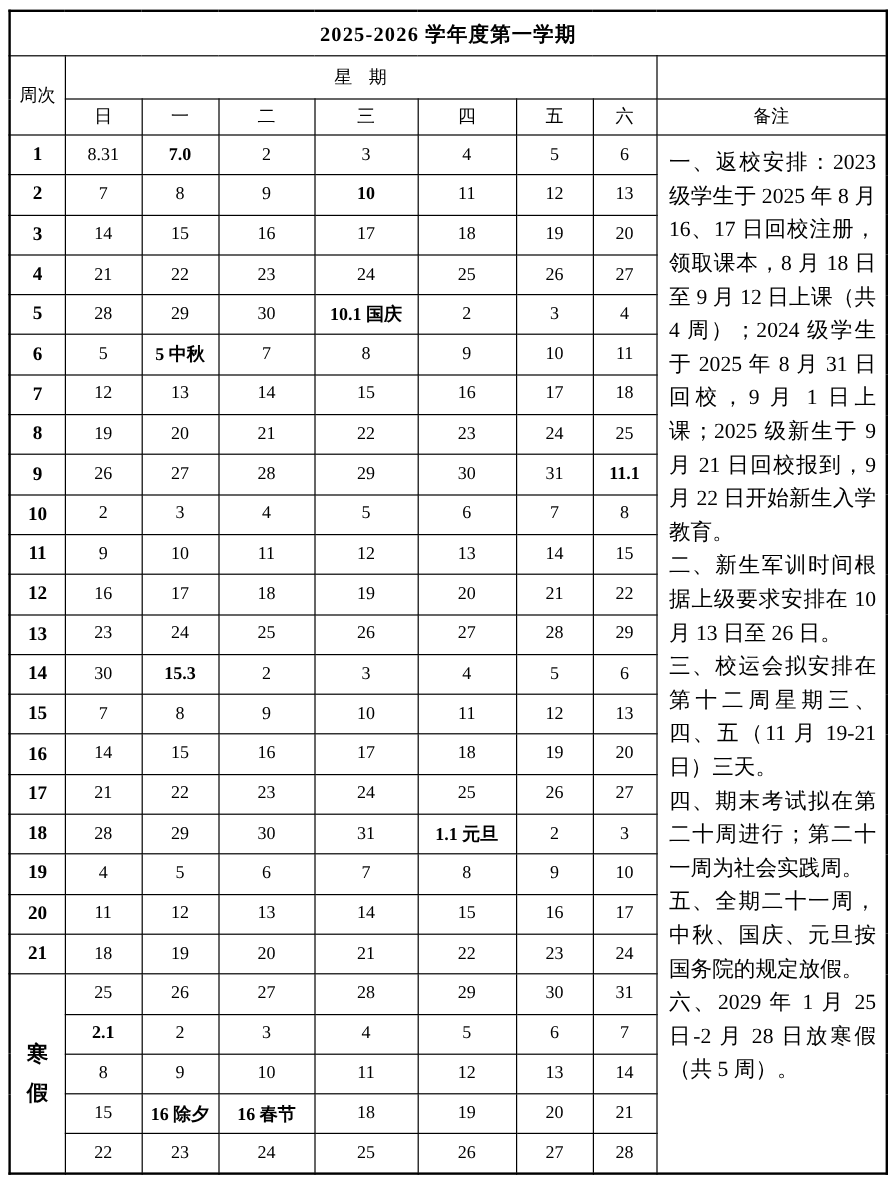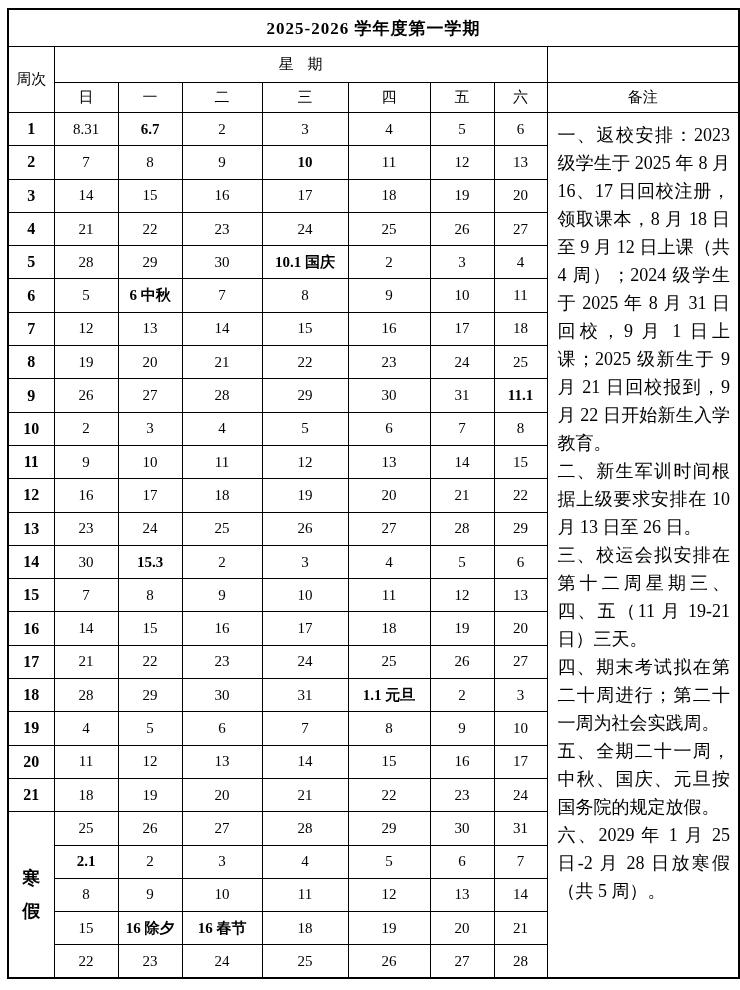--- a/index.html
+++ b/index.html
@@ -94,21 +94,21 @@
       <th data-name="weekday-thu">四</th>
       <th data-name="weekday-fri">五</th>
       <th data-name="weekday-sat">六</th>
       <th data-name="notes-header">备注</th>
     </tr>
   </thead>
   <tbody data-name="calendar-body">
       <tr data-name="week-row">
         <th data-name="week-number">1</th>
         <td data-name="date-cell">8.31</td>
-        <td class="bold" data-name="date-cell">6.7</td>
+        <td class="bold" data-name="date-cell">7.0</td>
         <td data-name="date-cell">2</td>
         <td data-name="date-cell">3</td>
         <td data-name="date-cell">4</td>
         <td data-name="date-cell">5</td>
         <td data-name="date-cell">6</td>
         <td class="notes-cell" rowspan="26" data-name="notes-cell">
           <p data-name="notes-paragraph">一、返校安排：2023 级学生于 2025 年 8 月 16、17 日回校注册，领取课本，8 月 18 日至 9 月 12 日上课（共 4 周）；2024 级学生于 2025 年 8 月 31 日回校，9 月 1 日上课；2025 级新生于 9 月 21 日回校报到，9 月 22 日开始新生入学教育。</p>
           <p data-name="notes-paragraph">二、新生军训时间根据上级要求安排在 10 月 13 日至 26 日。</p>
           <p data-name="notes-paragraph">三、校运会拟安排在第十二周星期三、四、五（11 月 19-21 日）三天。</p>
           <p data-name="notes-paragraph">四、期末考试拟在第二十周进行；第二十一周为社会实践周。</p>
@@ -152,21 +152,21 @@
         <td data-name="date-cell">29</td>
         <td data-name="date-cell">30</td>
         <td class="bold" data-name="date-cell">10.1 国庆</td>
         <td data-name="date-cell">2</td>
         <td data-name="date-cell">3</td>
         <td data-name="date-cell">4</td>
       </tr>
       <tr data-name="week-row">
         <th data-name="week-number">6</th>
         <td data-name="date-cell">5</td>
-        <td class="bold" data-name="date-cell">6 中秋</td>
+        <td class="bold" data-name="date-cell">5 中秋</td>
         <td data-name="date-cell">7</td>
         <td data-name="date-cell">8</td>
         <td data-name="date-cell">9</td>
         <td data-name="date-cell">10</td>
         <td data-name="date-cell">11</td>
       </tr>
       <tr data-name="week-row">
         <th data-name="week-number">7</th>
         <td data-name="date-cell">12</td>
         <td data-name="date-cell">13</td>

